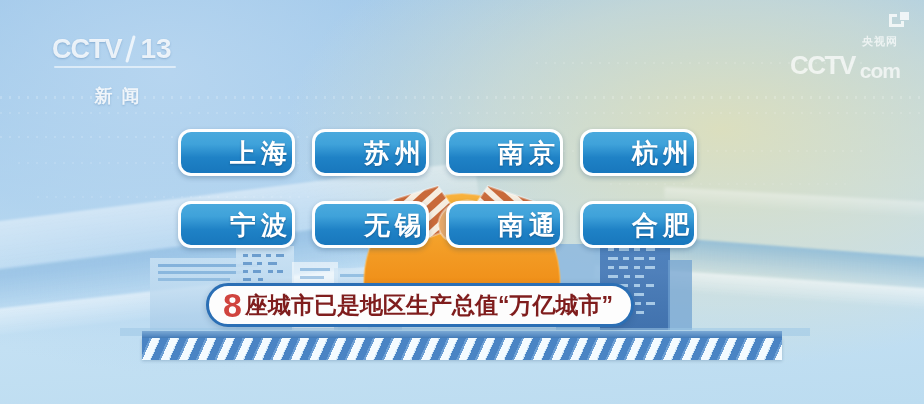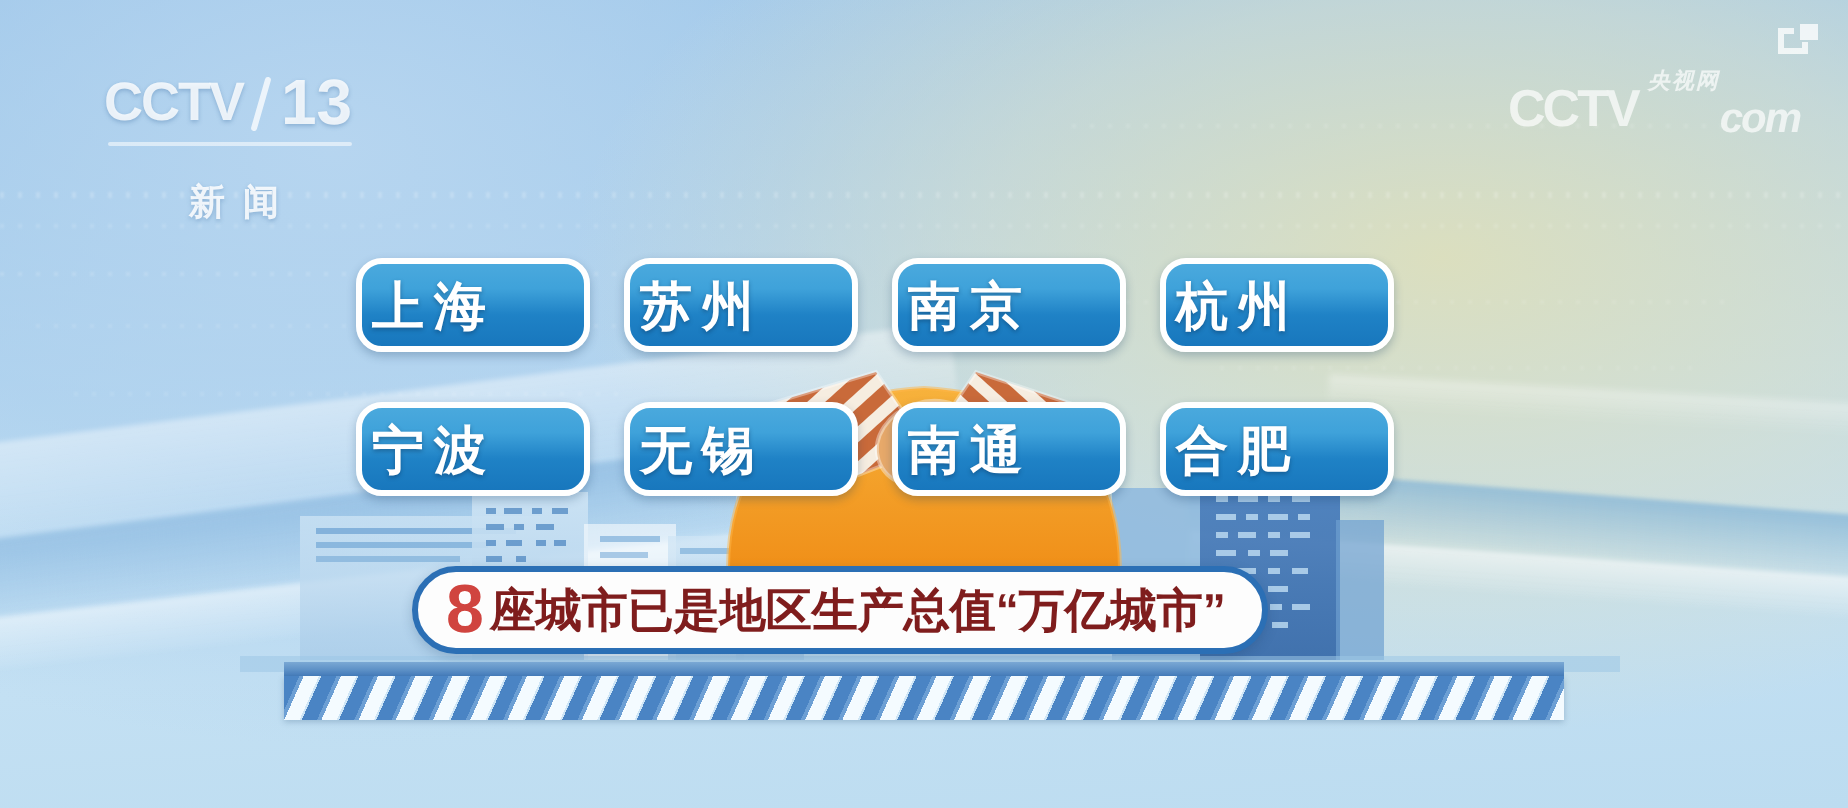--- a/index.html
+++ b/index.html
@@ -86,21 +86,21 @@
   
   .chip-row { position:absolute; display:flex; gap:17px; left:178px; }
   #row1 { top:129px; }
   #row2 { top:201px; }
   .chip {
     width:117px; height:47px;
     border-radius:13px;
     border:3px solid #ffffff;
     background:linear-gradient(180deg,#4aa9dd 0%,#3fa2da 30%,#1f82c6 62%,#1877bd 100%);
     box-shadow:0 2px 5px rgba(20,60,100,0.28);
-    display:flex; align-items:center; justify-content:flex-start;
+    display:flex; align-items:center; justify-content:flex-end;
   }
   .chip span {
     color:#ffffff;
     font-size:26px;
     font-weight:bold;
     letter-spacing:5px;
     text-indent:5px;
     line-height:1;
     text-shadow:0 1px 2px rgba(10,50,90,0.45);
     white-space:nowrap;
@@ -152,21 +152,21 @@
 
   
   #logo { position:absolute; left:52px; top:33px; width:130px; height:58px; }
   #logo-main {
     display:flex; align-items:center; gap:4px;
     color:rgba(255,255,255,0.82);
     font-size:27px; font-weight:bold; letter-spacing:-1px;
     text-shadow:0 1px 2px rgba(60,110,160,0.35);
   }
   #logo-13 {
-    font-size:32px; font-weight:bold; letter-spacing:0px;
+    font-size:28px; font-weight:bold; letter-spacing:0px;
     color:rgba(255,255,255,0.82);
   }
   #logo-slash {
     display:inline-block; width:11px; height:28px;
     position:relative;
   }
   #logo-slash::after {
     content:""; position:absolute; left:3px; top:0;
     width:3px; height:28px; background:rgba(255,255,255,0.75);
     transform:rotate(16deg); border-radius:2px;
@@ -183,21 +183,21 @@
     background:rgba(255,255,255,0.55);
     border-radius:1px;
   }
 
   
   #watermark { position:absolute; right:24px; top:36px; text-align:right; opacity:.72; }
   #wm-line { display:flex; align-items:flex-end; gap:5px; justify-content:flex-end; }
   #wm-cctv {
     color:rgba(255,255,255,0.95); font-size:26px; font-weight:bold; letter-spacing:-1.5px;
   }
-  #wm-right { display:flex; flex-direction:row; align-items:flex-start; line-height:1;font-style:italic; }
+  #wm-right { display:flex; flex-direction:column; align-items:center; line-height:1; }
   #wm-cn { color:rgba(255,255,255,0.95); font-size:11px; font-weight:bold; letter-spacing:1px; }
   #wm-com { color:rgba(255,255,255,0.95); font-size:21px; font-weight:bold; letter-spacing:-1px; margin-top:13px;}
 
   
   #corner-icon { position:absolute; right:12px; top:8px; width:26px; height:22px; opacity:.85; }
 </style>
 </head>
 <body>
 
 <div id="stage">

